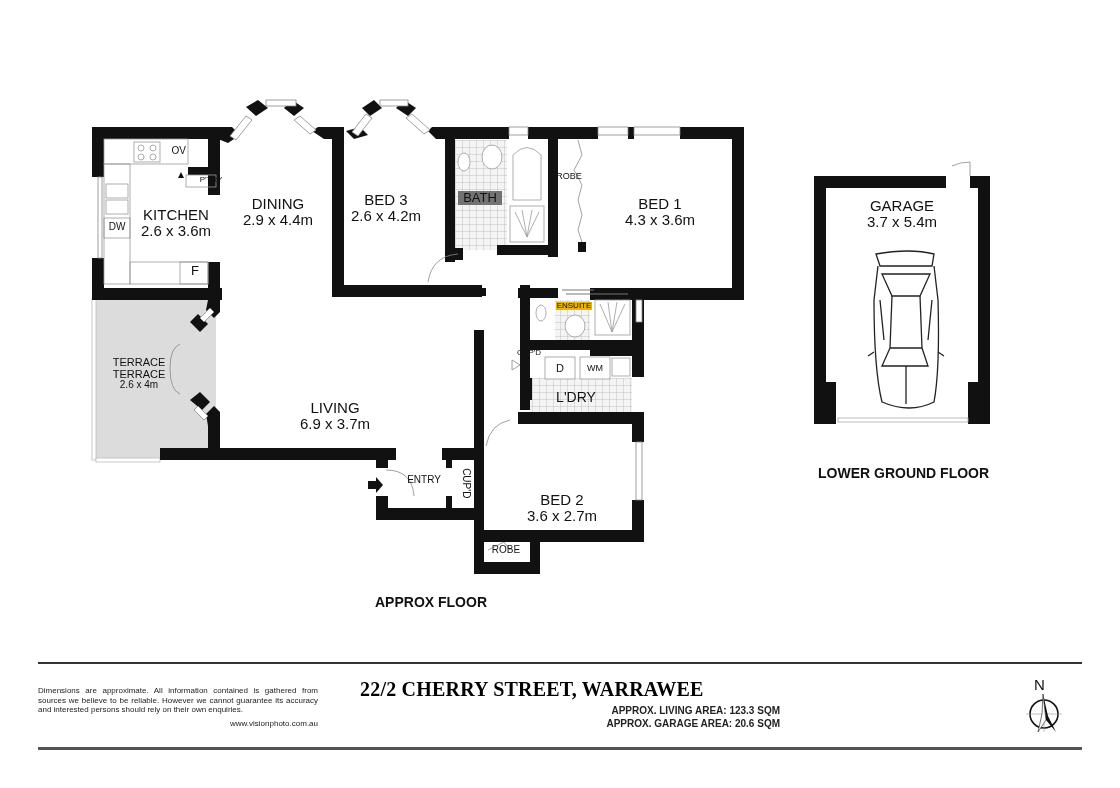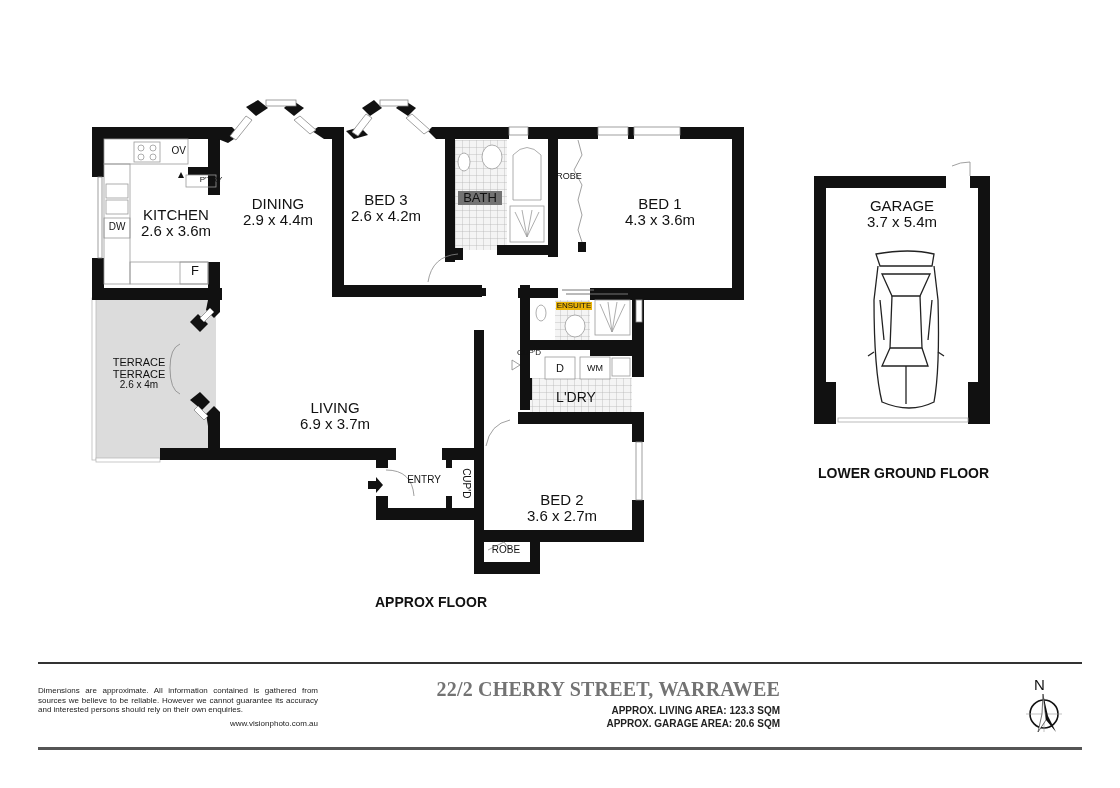--- a/index.html
+++ b/index.html
@@ -6,21 +6,21 @@
     body { width: 1120px; height: 788px; position: relative; overflow: hidden; font-family: "Liberation Sans", sans-serif; }
     #plan { position: absolute; left: 0; top: 0; }
     .lbl { position: absolute; text-align: center; color: #111; font-family: "Liberation Sans", sans-serif; line-height: 1.05; white-space: nowrap; }
     .room { font-size: 15px; }
     .small { font-size: 10px; }
     .tiny { font-size: 8px; }
     .floor-title { position: absolute; font-weight: bold; font-size: 14px; color: #111; white-space: nowrap; }
     .rule { position: absolute; left: 38px; width: 1044px; height: 2px; background: #333; }
     .disclaimer { position: absolute; left: 38px; top: 686px; width: 280px; font-size: 8px; color: #222; text-align: justify; line-height: 1.2; font-family: "Liberation Sans", sans-serif; }
     .website { position: absolute; left: 38px; top: 719px; width: 280px; text-align: right; font-size: 8px; color: #222; }
-    .address { position: absolute; left: 360px; top: 678px; width: 420px; text-align: right; font-family: "Liberation Serif", serif; font-weight: bold; font-size: 20px; color: #737373; letter-spacing: 0.2px; }
+    .address { position: absolute; left: 360px; top: 678px; width: 420px; text-align: left; font-family: "Liberation Serif", serif; font-weight: bold; font-size: 20px; color: #000000; letter-spacing: 0.2px; }
     .area { position: absolute; left: 360px; width: 420px; text-align: right; font-size: 10px; font-weight: bold; color: #222; }
   </style>
 </head>
 <body>
 
 <svg id="plan" width="1120" height="788" viewBox="0 0 1120 788" xmlns="http://www.w3.org/2000/svg">
   <defs>
     <pattern id="tiles" width="7" height="7" patternUnits="userSpaceOnUse">
       <rect width="7" height="7" fill="#f4f4f4"></rect>
       <path d="M0 0 H7 M0 0 V7" stroke="#b8b8b8" stroke-width="0.8"></path>

